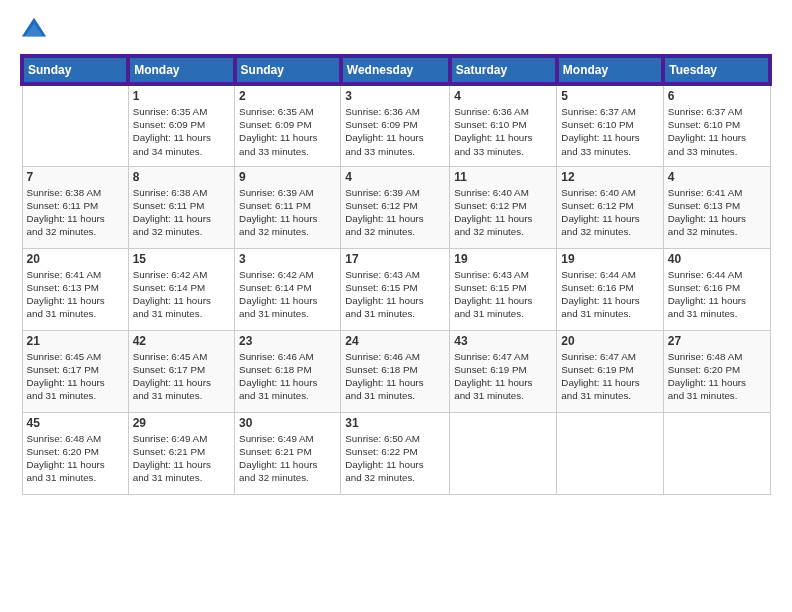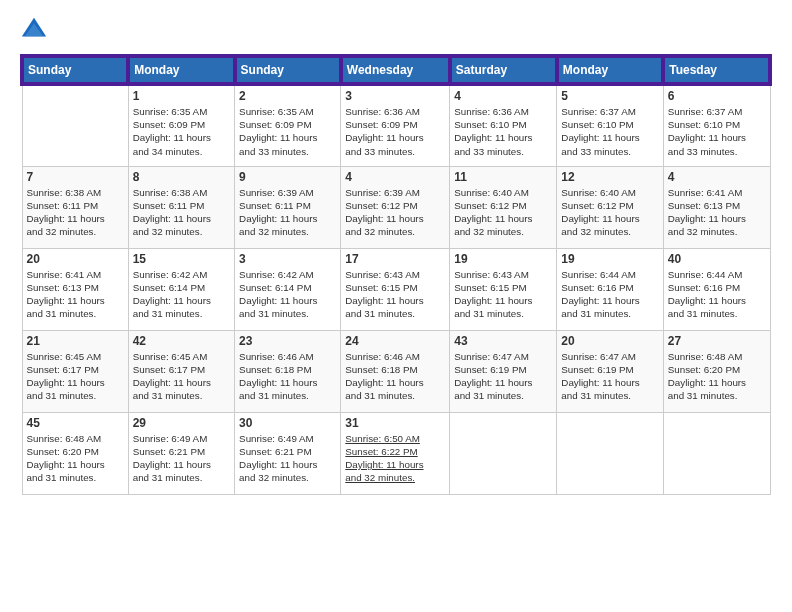--- a/index.html
+++ b/index.html
@@ -338,21 +338,21 @@
           </td>
           <td>
             <span class="day-number">30</span>
             <div class="day-info" style="white-space: pre-line;">Sunrise: 6:49 AM
 Sunset: 6:21 PM
 Daylight: 11 hours
 and 32 minutes.</div>
           </td>
           <td>
             <span class="day-number">31</span>
-            <div class="day-info" style="white-space: pre-line; text-decoration: underline;">Sunrise: 6:50 AM
+            <div class="day-info" style="white-space: pre-line;">Sunrise: 6:50 AM
 Sunset: 6:22 PM
 Daylight: 11 hours
 and 32 minutes.</div>
           </td>
           <td class="empty-cell"></td>
           <td class="empty-cell"></td>
           <td class="empty-cell"></td>
         </tr>
       </tbody>
   </table>

